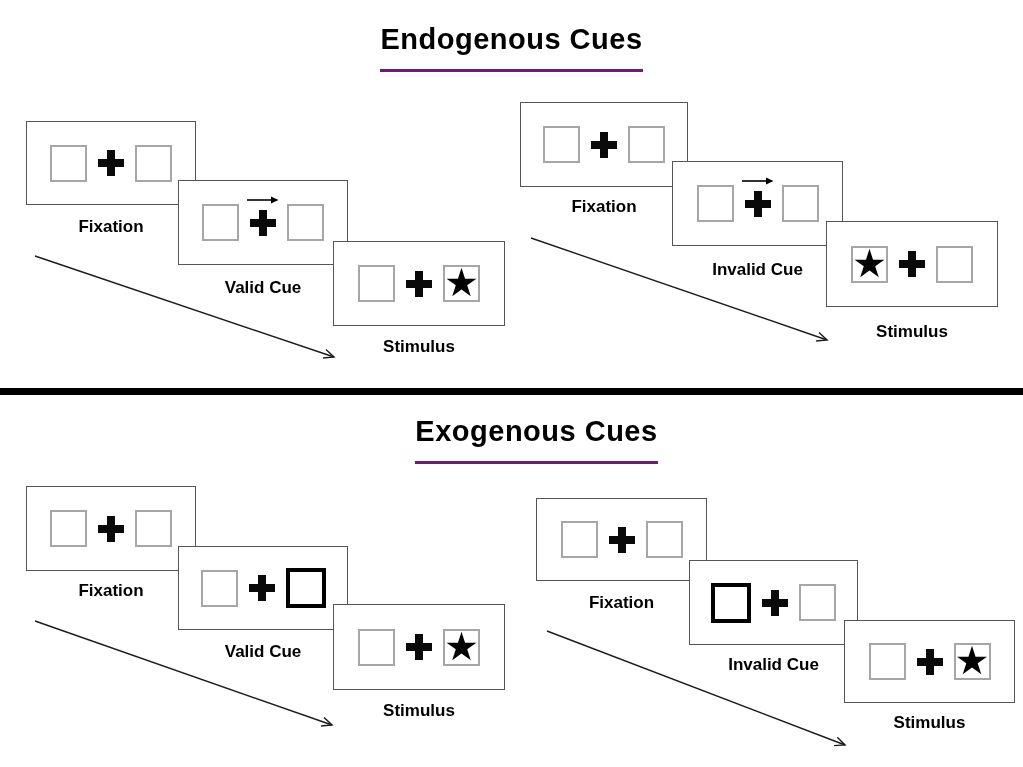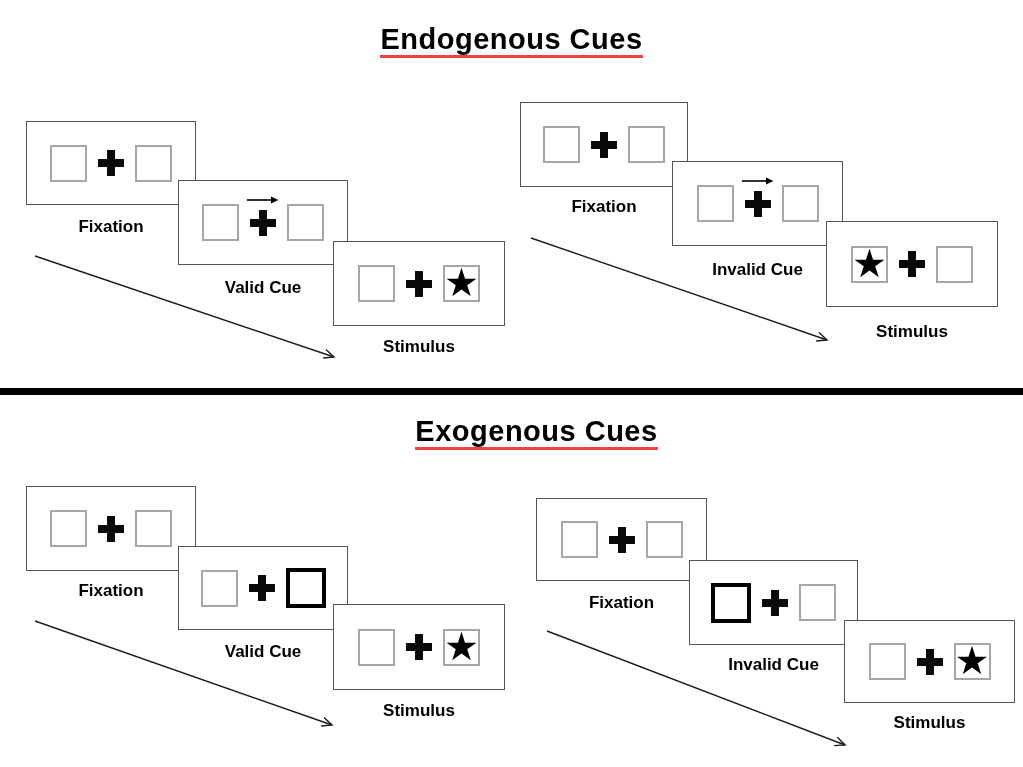--- a/index.html
+++ b/index.html
@@ -4,21 +4,21 @@
 <style>
   html,body { margin:0; padding:0; background:#ffffff; }
   .canvas {
     position:relative; width:1023px; height:767px; background:#ffffff;
     font-family:"Liberation Sans", sans-serif; overflow:hidden; color:#000;
   }
   .sec-title {
     position:absolute; left:0; width:100%; text-align:center;
     font-size:29px; font-weight:bold; letter-spacing:0.5px;
   }
-  .sec-title span { border-bottom:3px solid #ef4444; padding-bottom:0;text-align:right; }
+  .sec-title span { border-bottom:3px solid #701a75; padding-bottom:14px;text-align:right; }
   .panel {
     position:absolute; background:#ffffff; border:1.5px solid #555555;
     box-sizing:border-box; display:flex; align-items:center; justify-content:center;
     gap:11px;
   }
   .box {
     width:37px; height:37px; box-sizing:border-box; border:2px solid #a6a6a6;
     background:#ffffff; display:flex; align-items:center; justify-content:center;
     flex:0 0 auto;
   }

